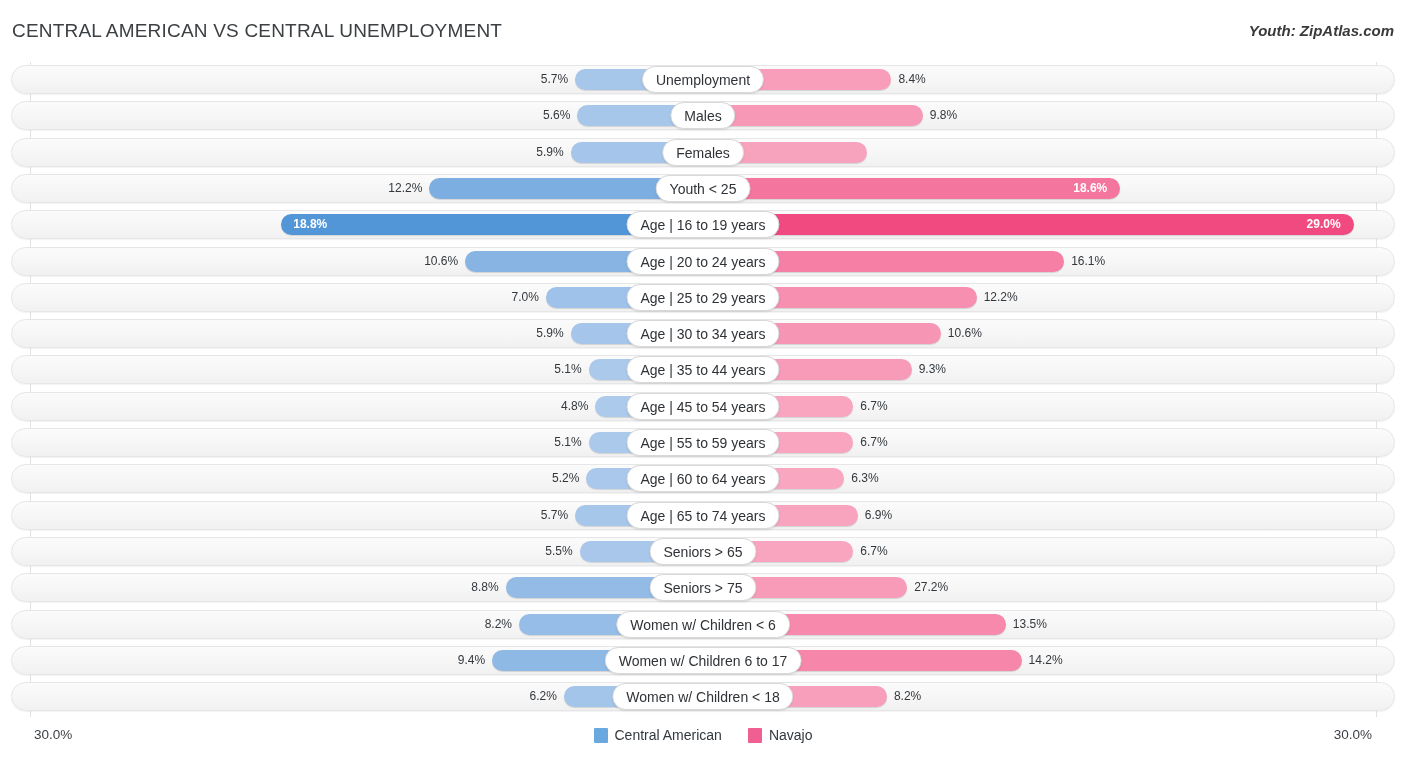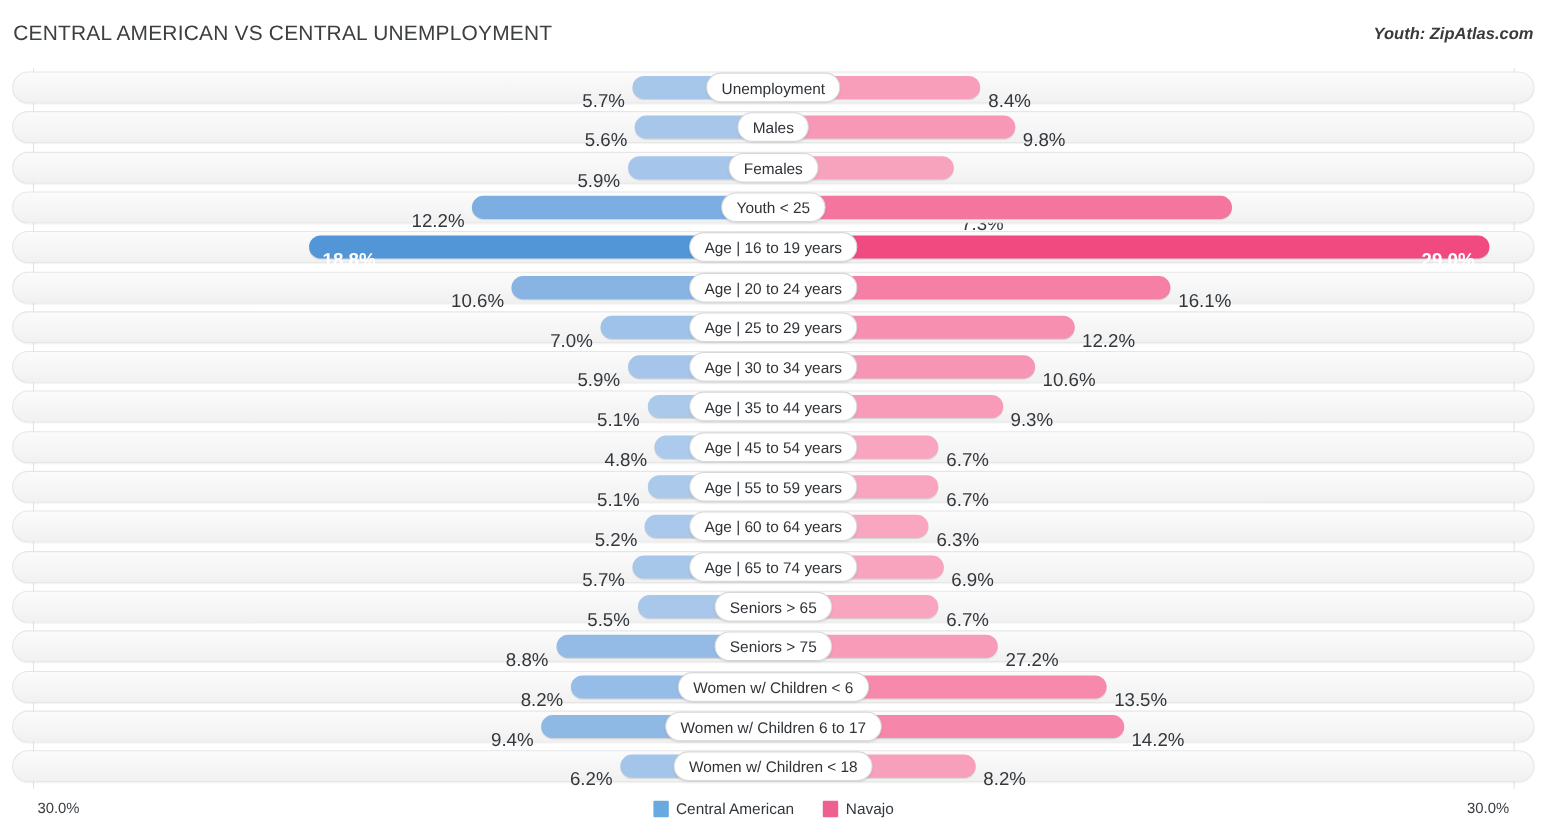--- a/index.html
+++ b/index.html
@@ -39,22 +39,22 @@
   }
   .bar{
     position:absolute;top:4px;height:21px;
     border-radius:11px;
     box-shadow:0 1px 1px rgba(0,0,0,.13);
   }
   .bar.left{border-top-right-radius:3px;border-bottom-right-radius:3px;}
   .bar.right{border-top-left-radius:3px;border-bottom-left-radius:3px;}
 
   .vlabel{
-    position:absolute;top:12px;height:29px;line-height:29px;
-    font-size:17px;color:#33383d;white-space:nowrap;
+    position:absolute;top:0;height:29px;line-height:29px;
+    font-size:12px;color:#33383d;white-space:nowrap;
   }
   .vlabel.outL{text-align:right;}
   .vlabel.outR{text-align:left;}
   .vlabel.inL{color:#ffffff;text-align:right;font-weight:bold;}
   .vlabel.inR{color:#ffffff;text-align:right;font-weight:bold;}
 
   .pill{
     position:absolute;top:1px;height:27px;line-height:27px;
     transform:translateX(-50%);
     background:#ffffff;border:1px solid #d8d8d8;border-radius:14px;
@@ -112,20 +112,21 @@
         <div class="vlabel outL" style="left: 0px; width: 552.643px;">5.9%</div>
         <div class="bar right" title="Navajo: 7.3%" style="left: 692px; width: 163.763px; background: rgb(248, 163, 190);"></div>
         <div class="vlabel outR" style="left: 862.763px; margin-top: 39px;">7.3%</div>
         <div class="pill" style="left: 692px;">Females</div>
       </div>
       <div class="row" style="top: 111.9px;">
         <div class="track"></div>
         <div class="bar left" title="Central American: 12.2%" style="left: 418.313px; width: 273.687px; background: rgb(125, 174, 225);"></div>
         <div class="vlabel outL" style="left: 0px; width: 411.313px;">12.2%</div>
         <div class="bar right" title="Navajo: 18.6%" style="left: 692px; width: 417.26px; background: rgb(244, 117, 158);"></div>
+        <div class="vlabel inR" style="left: 692px; width: 404.26px;">18.6%</div>
         <div class="pill" style="left: 692px;">Youth &lt; 25</div>
       </div>
       <div class="row" style="top: 148.2px;">
         <div class="track"></div>
         <div class="bar left" title="Central American: 18.8%" style="left: 270.253px; width: 421.747px; background: rgb(83, 150, 216);"></div>
         <div class="vlabel inL" style="left: 282.253px;">18.8%</div>
         <div class="bar right" title="Navajo: 29.0%" style="left: 692px; width: 650.567px; background: rgb(240, 74, 128);"></div>
         <div class="vlabel inR" style="left: 692px; width: 637.567px;">29.0%</div>
         <div class="pill" style="left: 692px;">Age | 16 to 19 years</div>
       </div>

